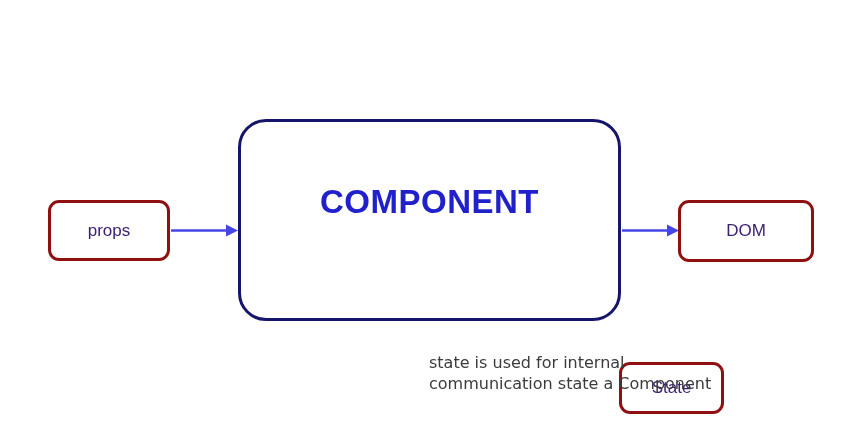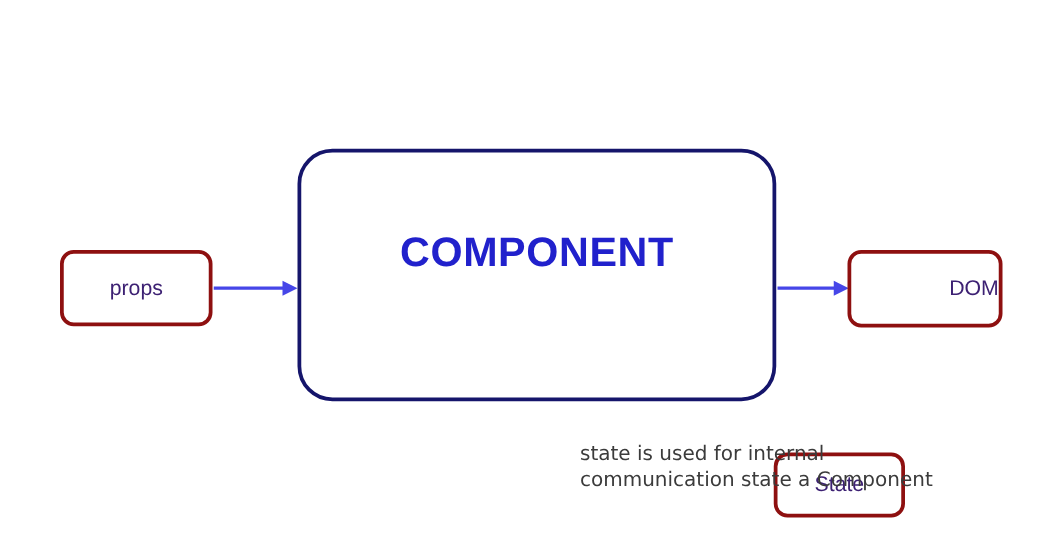--- a/index.html
+++ b/index.html
@@ -41,21 +41,21 @@
     border-radius: 11px;
     color: var(--text-purple, #3d2173);
     font-size: 17px;
   }
   .props-node {
     left: 48px; top: 200px;
     width: 122px; height: 61px;
   }
   .dom-node {
     left: 678px; top: 200px;
-    width: 124px; height: 62px; justify-content: flex-end;
+    width: 136px; height: 62px;
   }
   .component-node {
     left: 238px; top: 119px;
     width: 383px; height: 202px;
     border: 3px solid var(--border-navy, #15156b);
     border-radius: 28px;
     background: #ffffff;
   }
   .component-label {
     position: absolute;
@@ -67,21 +67,21 @@
     line-height: 36px;
     color: var(--text-blue, #2121cc);
     letter-spacing: 0.5px;
   }
   .state-node {
     left: 378px; top: 240px;
     width: 105px; height: 52px;
   }
   .caption {
     position: absolute;
-    left: 464px; top: 352px;
+    left: 429px; top: 352px;
     font-family: "DejaVu Sans", sans-serif;
     font-size: 16px;
     line-height: 21px;
     color: var(--caption-gray, #3b3b3b);
     white-space: nowrap;
   }
 </style>
 </head>
 <body>
 

